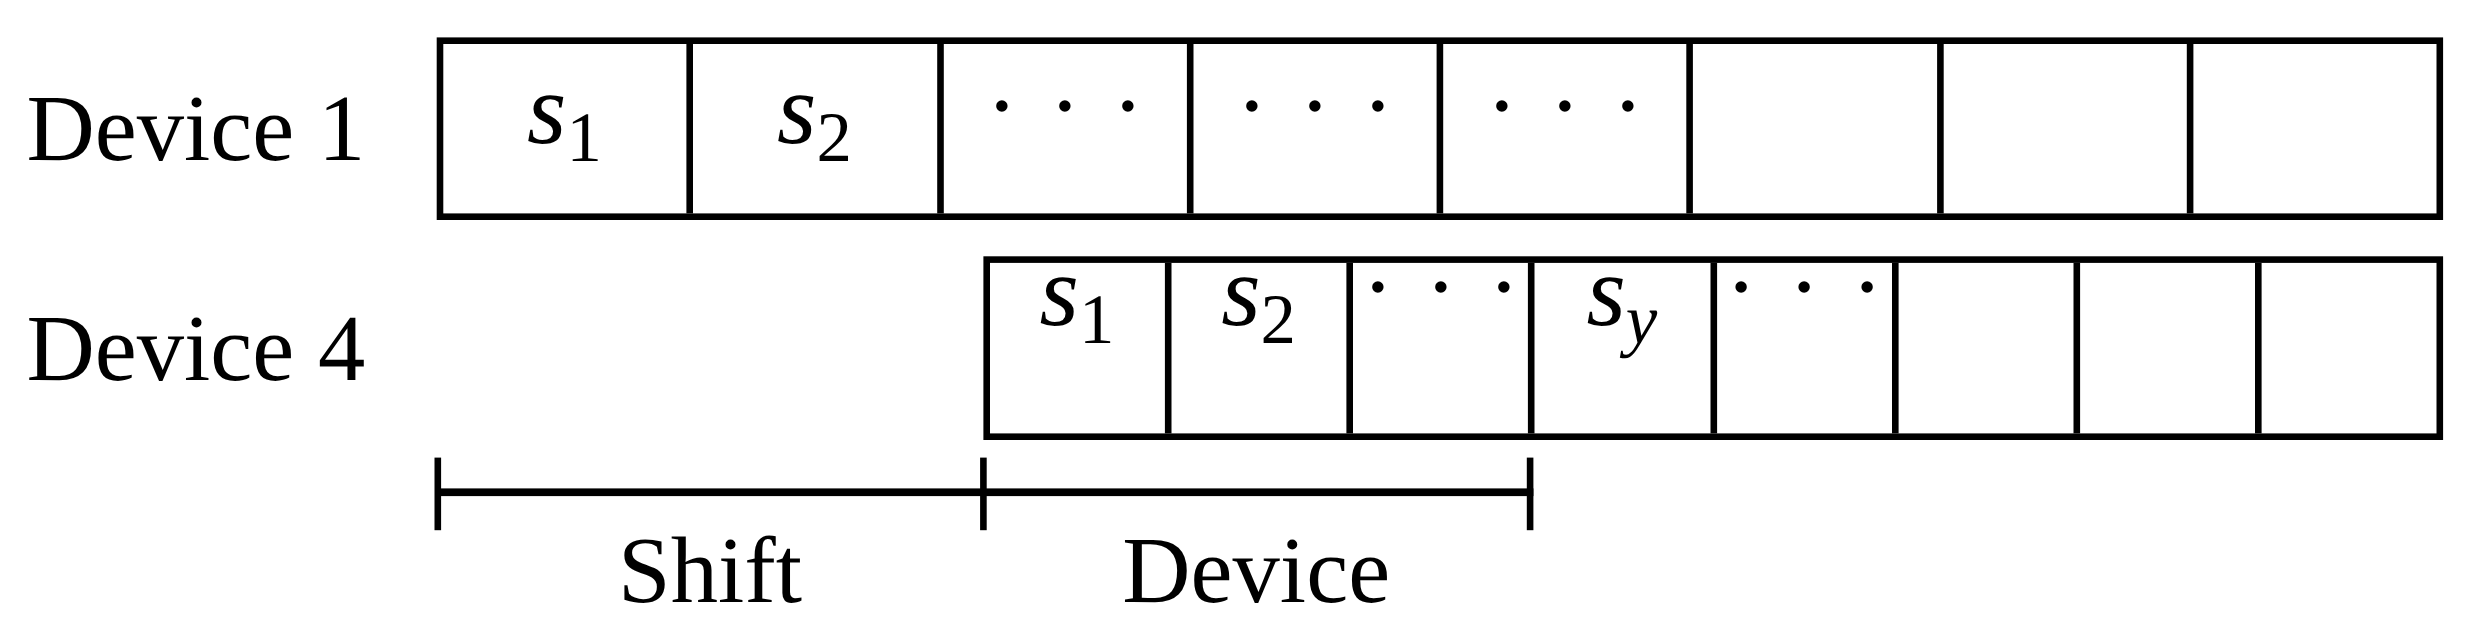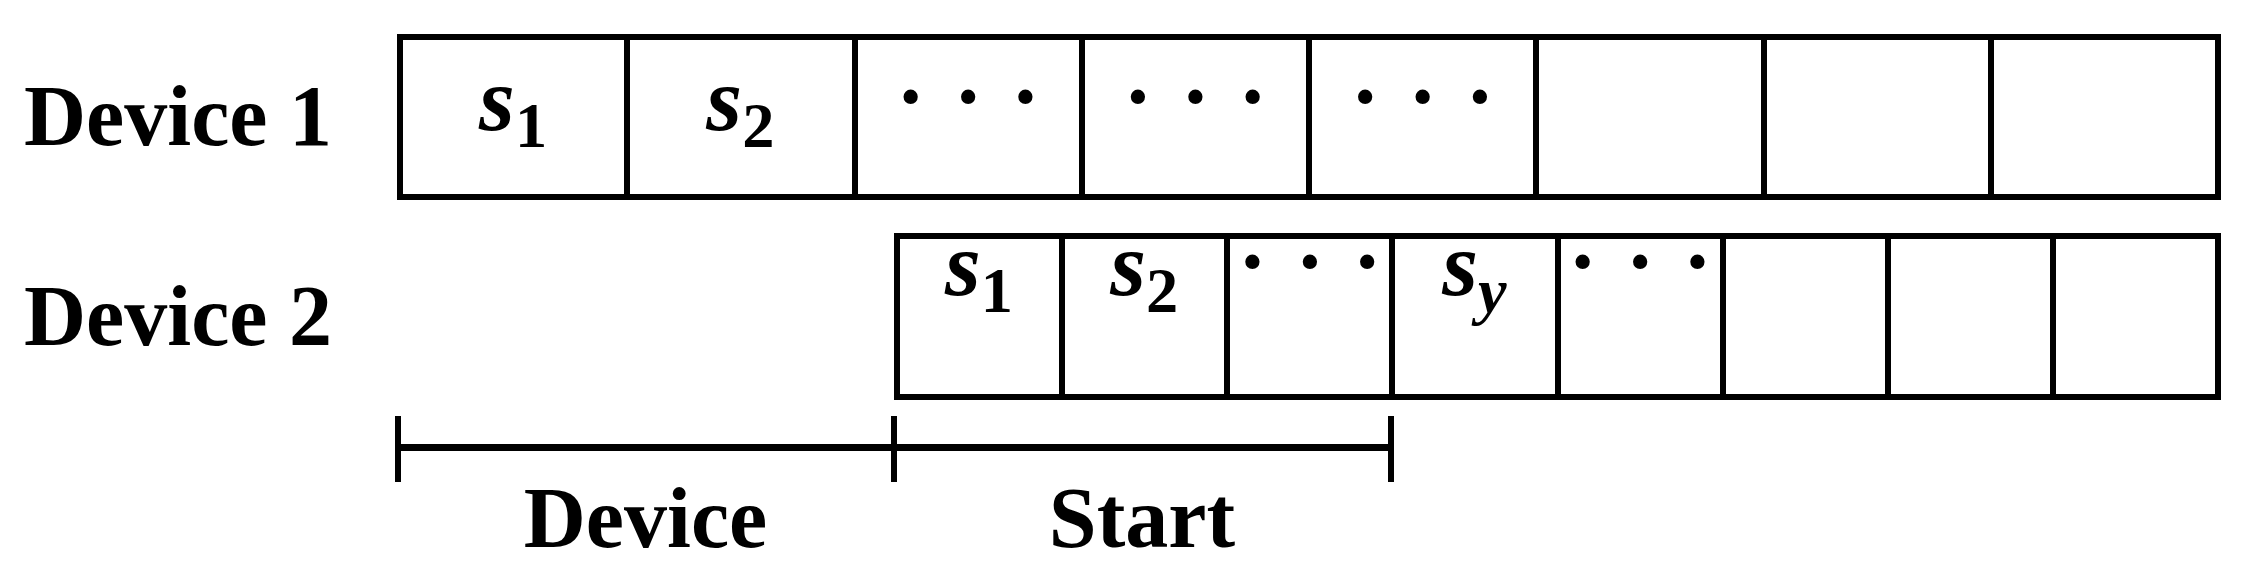--- a/index.html
+++ b/index.html
@@ -5,21 +5,20 @@
   html, body { margin: 0; padding: 0; background: #ffffff; }
 
   .canvas {
     position: relative;
     width: 2250px;
     height: 565px;
     background: #ffffff;
     color: #000000;
     font-family: "Liberation Serif", "DejaVu Serif", serif;
     overflow: hidden;
-    font-weight: bold;
   }
 
   
   .device-label {
     position: absolute;
     left: 24px;
     font-size: 86px;
     line-height: 1;
     white-space: nowrap;
   }
@@ -98,21 +97,21 @@
   #shift-label { left: 397px; width: 497px; }
   #start-label { left: 894px; width: 496px; }
 </style>
 </head>
 <body>
 
 <div class="canvas">
 
   <div class="device-label" id="device1-label">Device 1</div>
 
-  <div class="device-label" id="device2-label">Device 2</div>
+  <div class="device-label" id="device2-label">Device 4</div>
 
   <div class="cell-row" id="device1-row">
       <div class="cell">
         <span class="cell-label"><i class="base">s</i><span class="sub"><span>1</span></span></span>
       </div>
       <div class="cell">
         <span class="cell-label"><i class="base">s</i><span class="sub"><span>2</span></span></span>
       </div>
       <div class="cell">
         <span class="cell-label dots">···</span>
@@ -150,17 +149,17 @@
     </div>
 
   <div class="bracket-hline"></div>
 
   <div class="bracket-tick" id="bracket-tick-left"></div>
 
   <div class="bracket-tick" id="bracket-tick-middle"></div>
 
   <div class="bracket-tick" id="bracket-tick-right"></div>
 
-  <div class="bracket-label" id="shift-label">Device</div>
+  <div class="bracket-label" id="shift-label">Shift</div>
 
-  <div class="bracket-label" id="start-label">Start</div>
+  <div class="bracket-label" id="start-label">Device</div>
 
 </div>
 
 </body></html>

